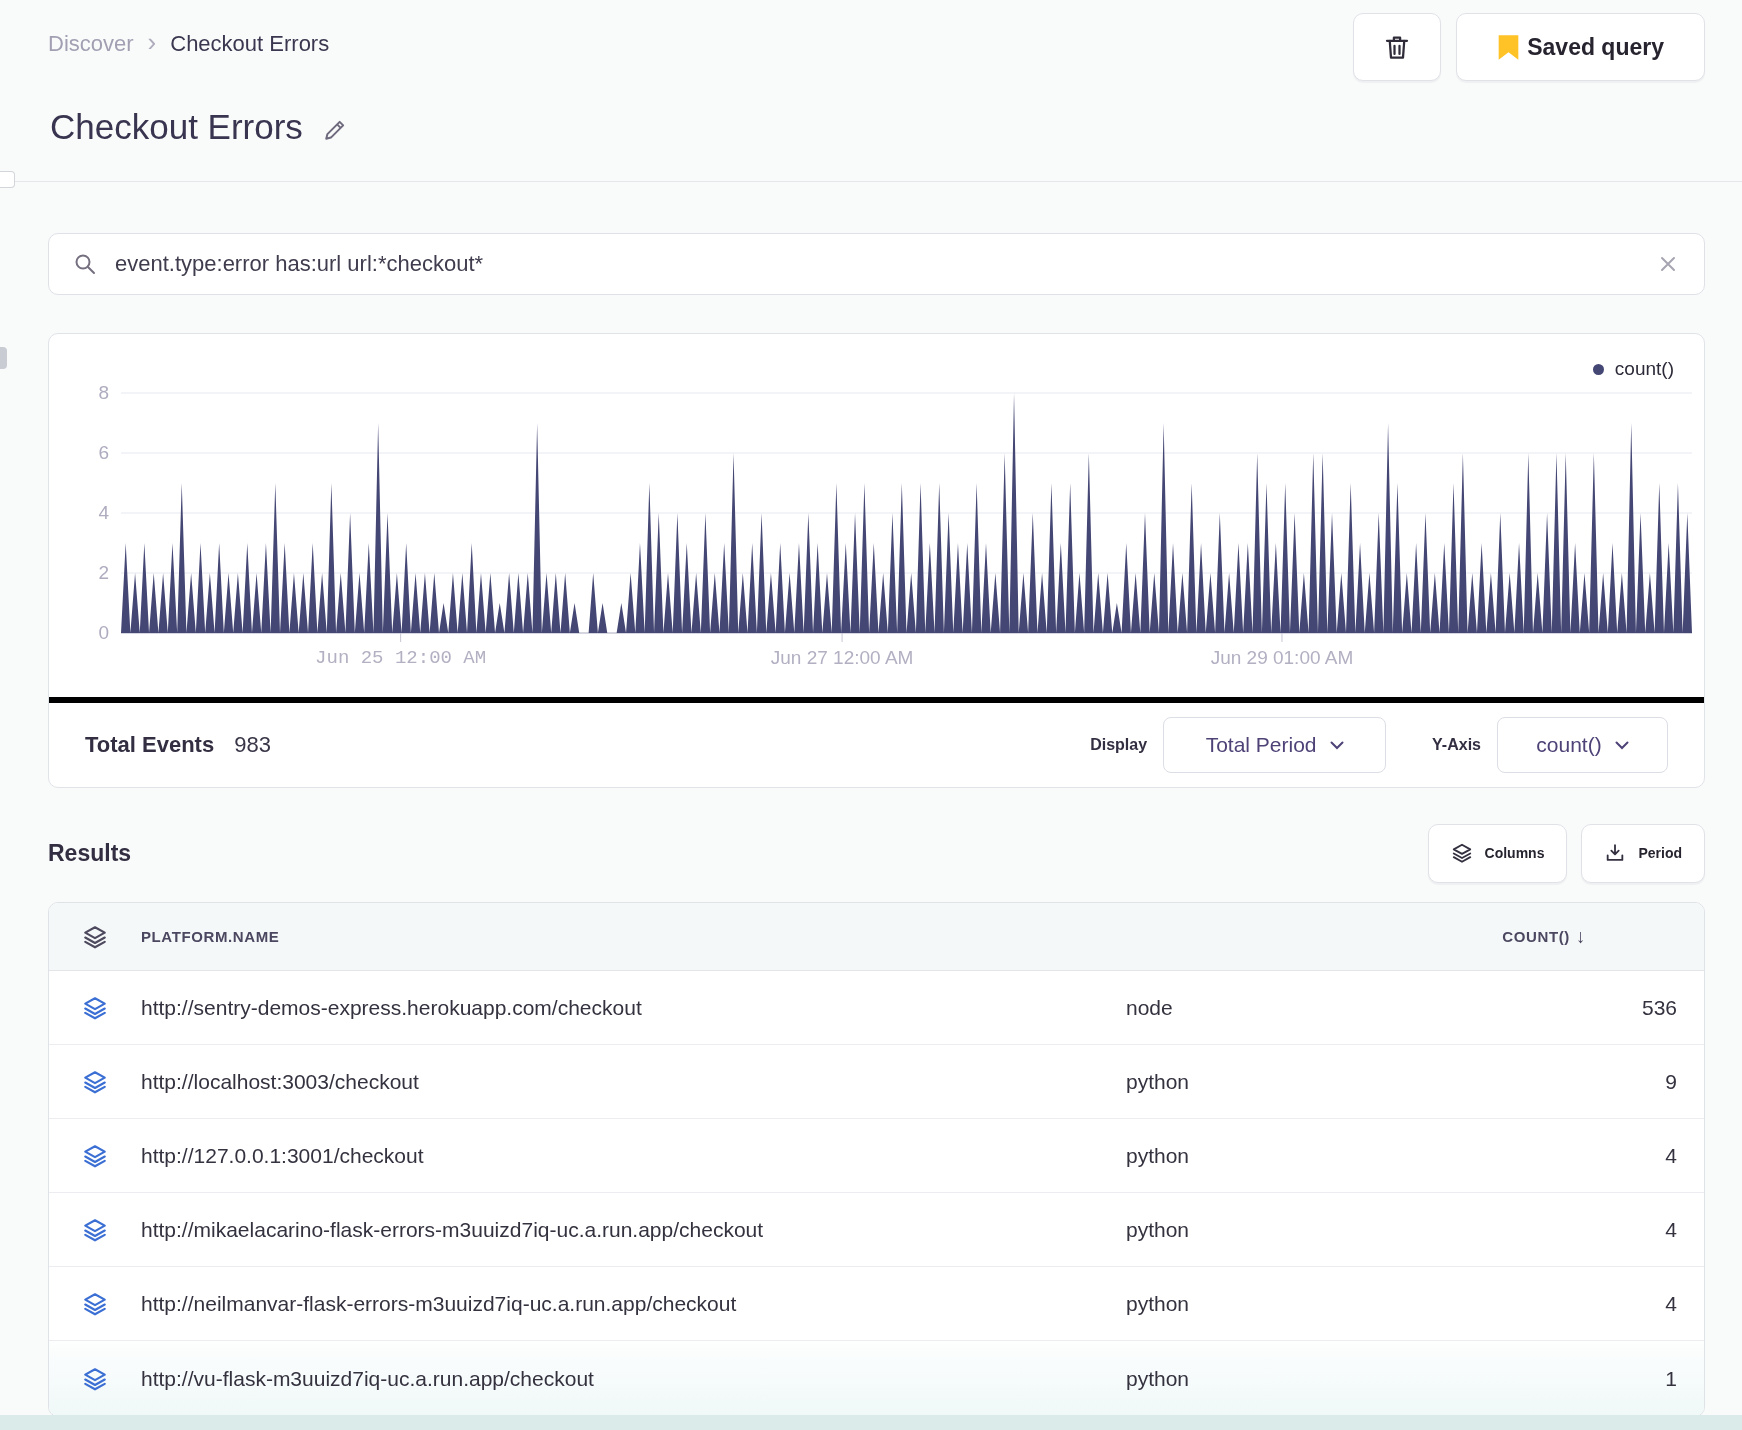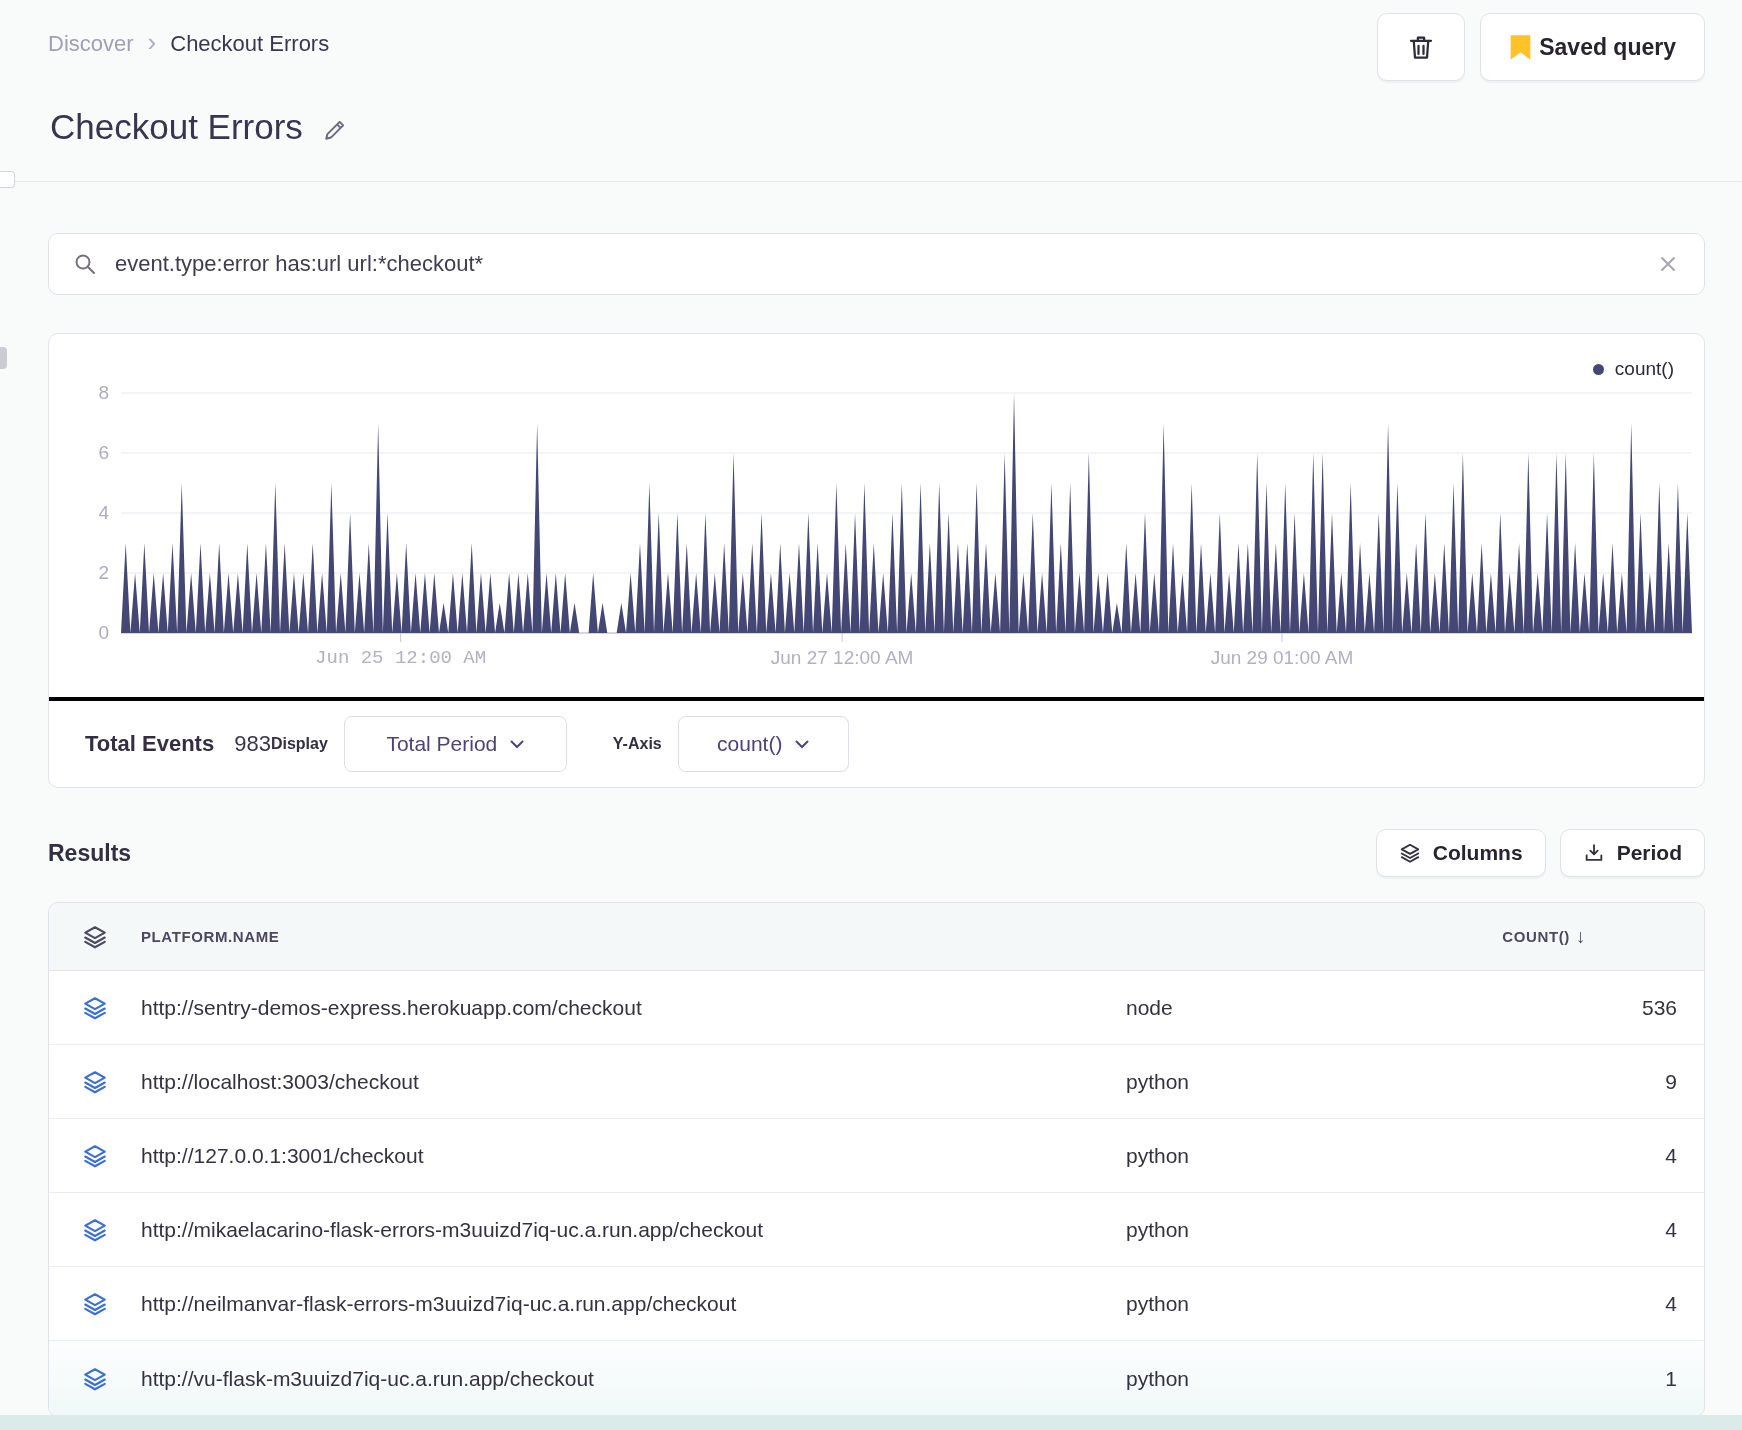--- a/index.html
+++ b/index.html
@@ -14,57 +14,57 @@
 
   
   .topbar{position:absolute;left:48px;right:37px;top:13px;display:flex;justify-content:space-between;align-items:flex-start}
   .breadcrumb{display:flex;align-items:center;gap:14px;margin-top:18px;font-size:22px}
   .crumb-root{color:#a29fb3}
   .crumb-sep{color:#aeabbd;font-size:26px;line-height:22px;transform:translateY(-2px)}
   .crumb-current{color:#3b3750}
   .hdr-actions{display:flex;gap:15px}
   .btn{display:inline-flex;align-items:center;justify-content:center;background:#fff;border:1px solid #e0e2e8;border-radius:10px;box-shadow:0 2px 1px rgba(40,30,70,.05);cursor:pointer;color:#27242f}
   .btn-trash{width:88px;height:68px}
-  .btn-saved{height:68px;padding:0 28px;gap:7px;font-size:23px;font-weight:bold}
+  .btn-saved{height:68px;padding:0 40px;gap:7px;font-size:23px;font-weight:bold}
   .icon{display:inline-flex;align-items:center;justify-content:center}
 
   
   .page-title{position:absolute;left:50px;top:107px;display:flex;align-items:center;gap:18px;font-size:35px;font-weight:normal;color:#393550}
   .pencil{color:#6f6a7e;margin-top:6px}
 
   
   .search-bar{position:absolute;left:48px;right:37px;top:233px;height:62px;background:#fff;border:1px solid #dfe1e7;border-radius:10px;display:flex;align-items:center;padding:0 24px}
   .search-icon{color:#756f7f}
   .search-text{margin-left:18px;font-size:22px;color:#403c4e}
   .search-clear{margin-left:auto;color:#a7a5b1;cursor:pointer}
 
   
   .chart-card{position:absolute;left:48px;right:37px;top:333px;height:455px;background:#fff;border:1px solid #e0e3e8;border-radius:10px}
   .legend{position:absolute;top:24px;right:30px;display:flex;align-items:center;gap:11px;font-size:19px;color:#2c2a38}
   .legend-dot{width:11px;height:11px;border-radius:50%}
   .plot{position:absolute;left:72px;right:12px;top:49px;height:260px}
   .plot svg{width:100%;height:100%;display:block}
   .ylab{position:absolute;left:26px;width:34px;text-align:right;font-size:19px;color:#aeacbf;line-height:26px}
   .xlab{position:absolute;top:313px;transform:translateX(-50%);font-size:19px;color:#b2b0c2;white-space:nowrap}
-  .chart-footer{position:absolute;left:0;right:0;bottom:0;height:90px;border-top:4px solid #000000;display:flex;align-items:center;justify-content:flex-start;padding:12px 36px}
+  .chart-footer{position:absolute;left:0;right:0;bottom:0;height:90px;border-top:6px solid #000000;display:flex;align-items:center;justify-content:space-between;padding:12px 36px}
   .total-group{display:flex;align-items:baseline;gap:20px;font-size:22px}
   .lbl-bold{font-weight:bold;color:#332e41}
   .total-value{color:#3a3648}
   .footer-controls{display:flex;align-items:center;gap:16px}
   .footer-controls .spacer{width:14px}
   .dropdown{height:56px;border:1px solid #dcdee5;border-radius:8px;background:#fff;display:inline-flex;align-items:center;justify-content:center;gap:13px;font-size:21px;color:#4e4277;cursor:pointer;padding:0 24px}
   .dd-display{min-width:223px}
   .dd-yaxis{min-width:171px}
   .chev{color:#4e4277}
 
   
   .results-row{position:absolute;left:48px;right:37px;top:824px;height:58px;display:flex;justify-content:space-between;align-items:center}
   .results-heading{font-size:23px;font-weight:bold;color:#332e41}
   .results-actions{display:flex;gap:14px}
-  .btn-sm{height:48px;padding:0 22px;gap:12px;font-size:21px;font-weight:bold;border-radius:10px}
+  .btn-sm{height:59px;padding:0 22px;gap:12px;font-size:14px;font-weight:bold;border-radius:10px}
   .btn-sm .icon{color:#343040}
 
   
   .results-table{position:absolute;left:48px;right:37px;top:902px;background:#fff;border:1px solid #dfe2e6;border-radius:10px;overflow:hidden}
   .thead,.trow{display:grid;grid-template-columns:92px 985px 460px auto;align-items:center;padding-right:27px}
   .thead{height:68px;background:#f5f8f8;border-bottom:1px solid #e3e5e9;font-size:15px;font-weight:bold;letter-spacing:.6px;color:#4b4760}
   .trow{height:74px;border-bottom:1px solid #ececf1;font-size:21px;color:#34323f;background:#fff}
   .trow:last-child{height:75px;border-bottom:none;background:linear-gradient(180deg,#fdfefe 0%,#f0f8f8 100%)}
   .icon-cell{display:flex;justify-content:center}
   .licon{color:#3b6fd3;display:inline-flex}

